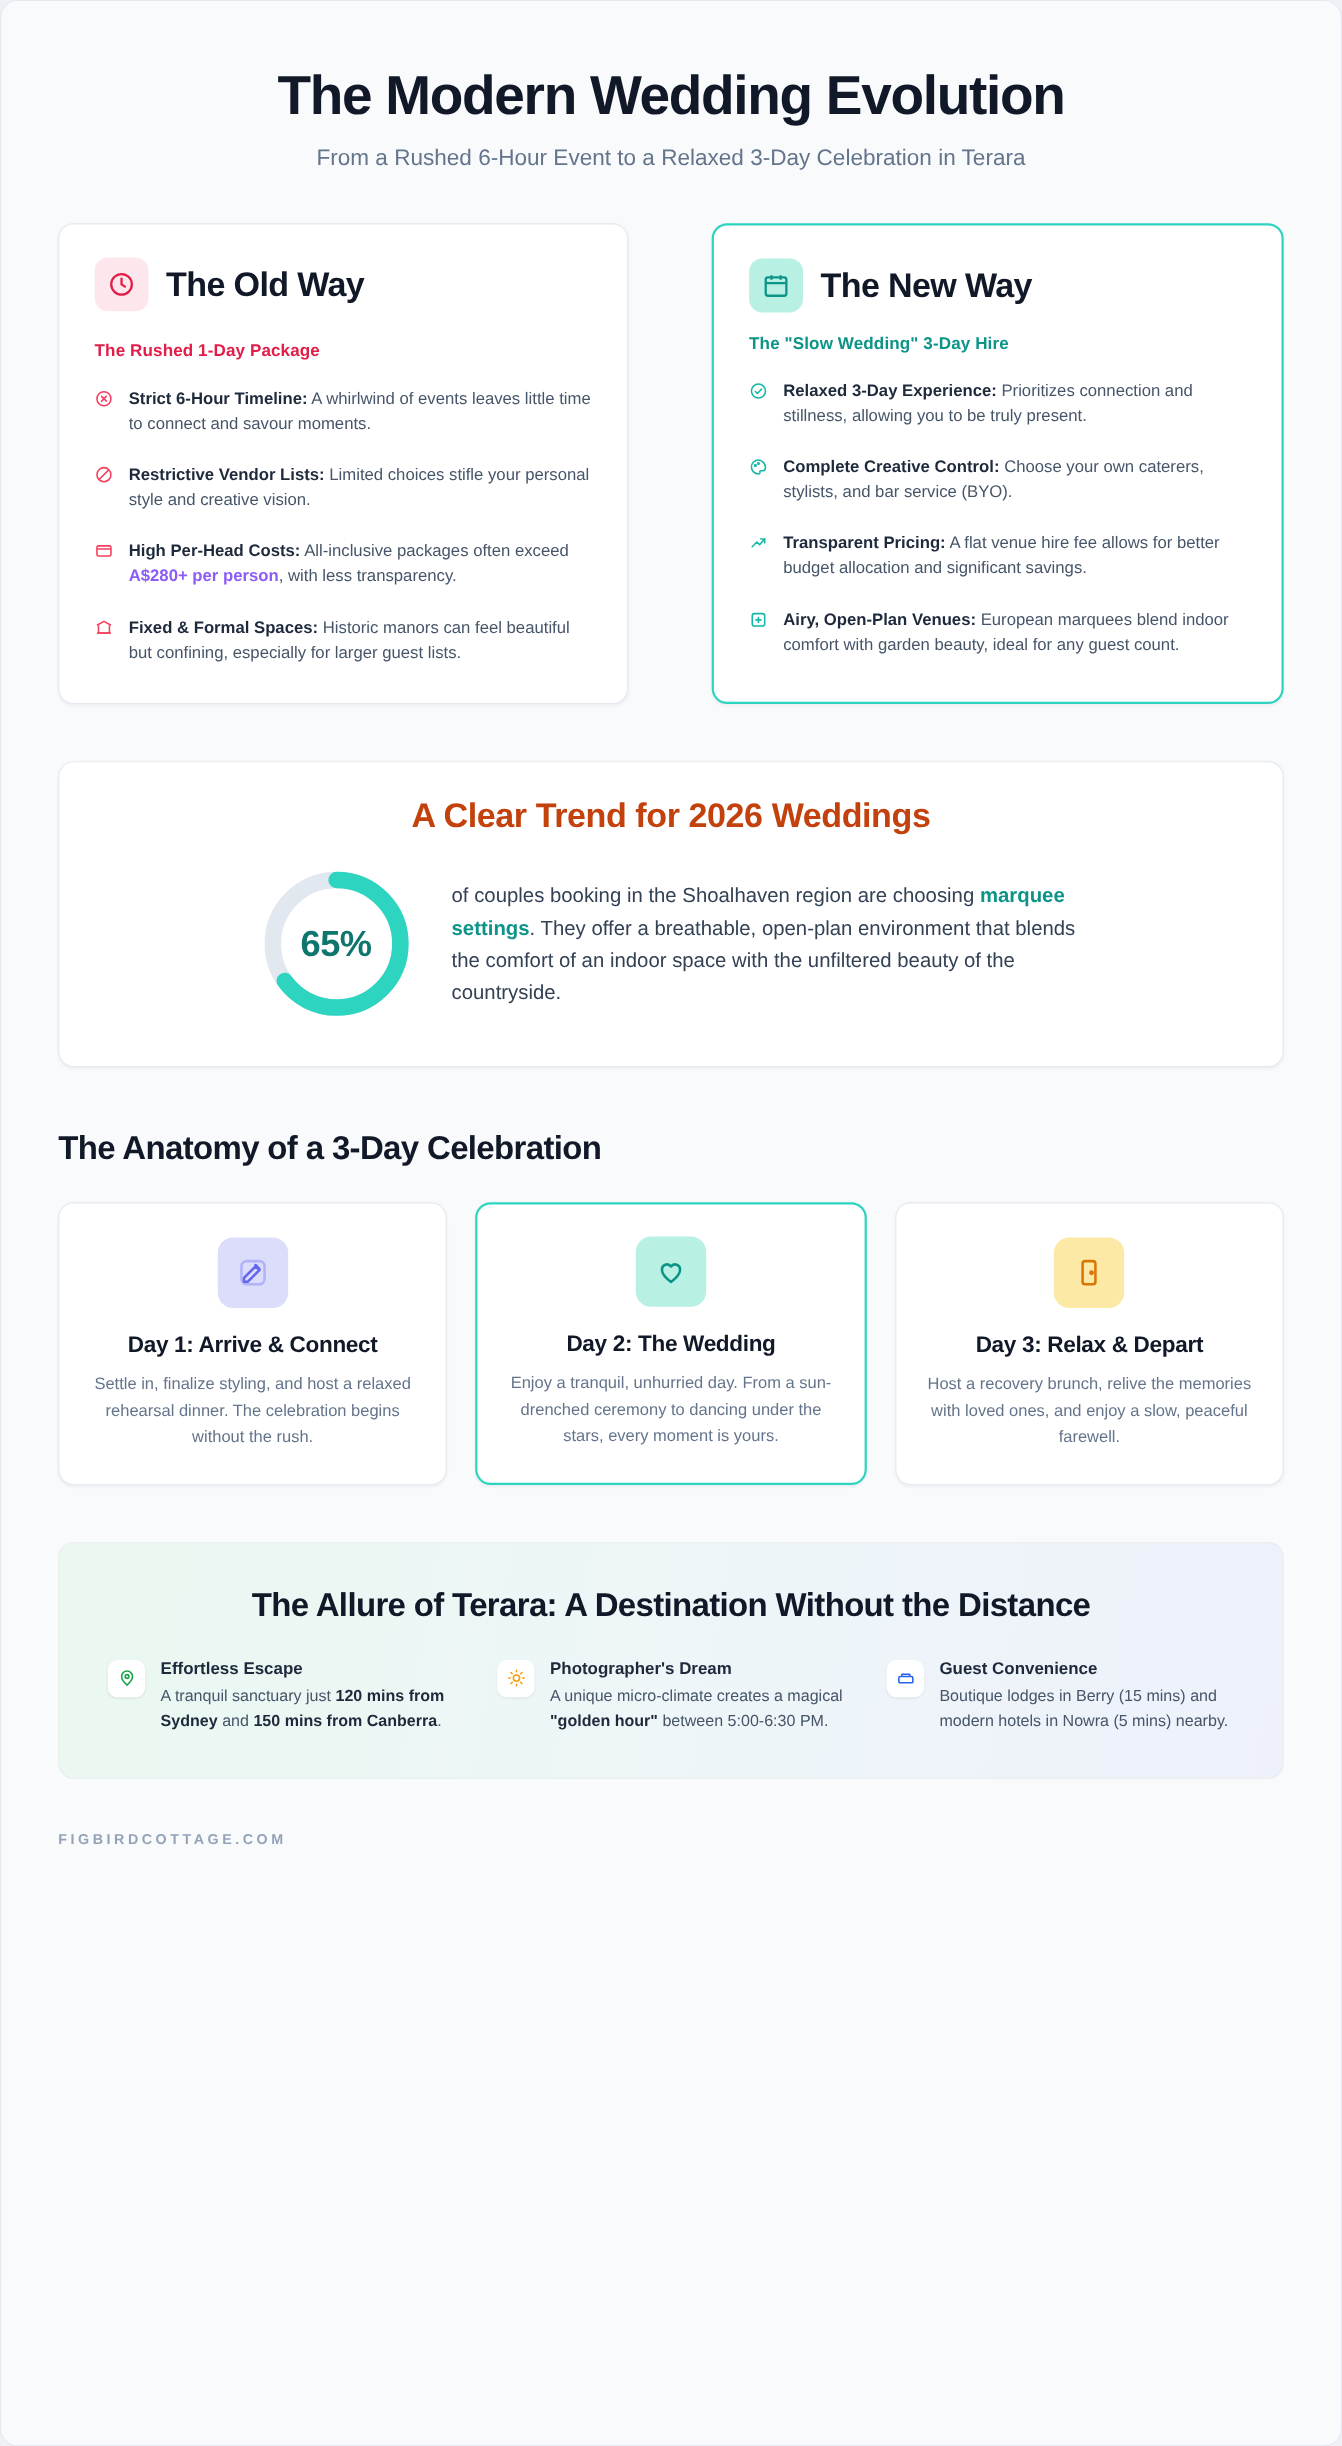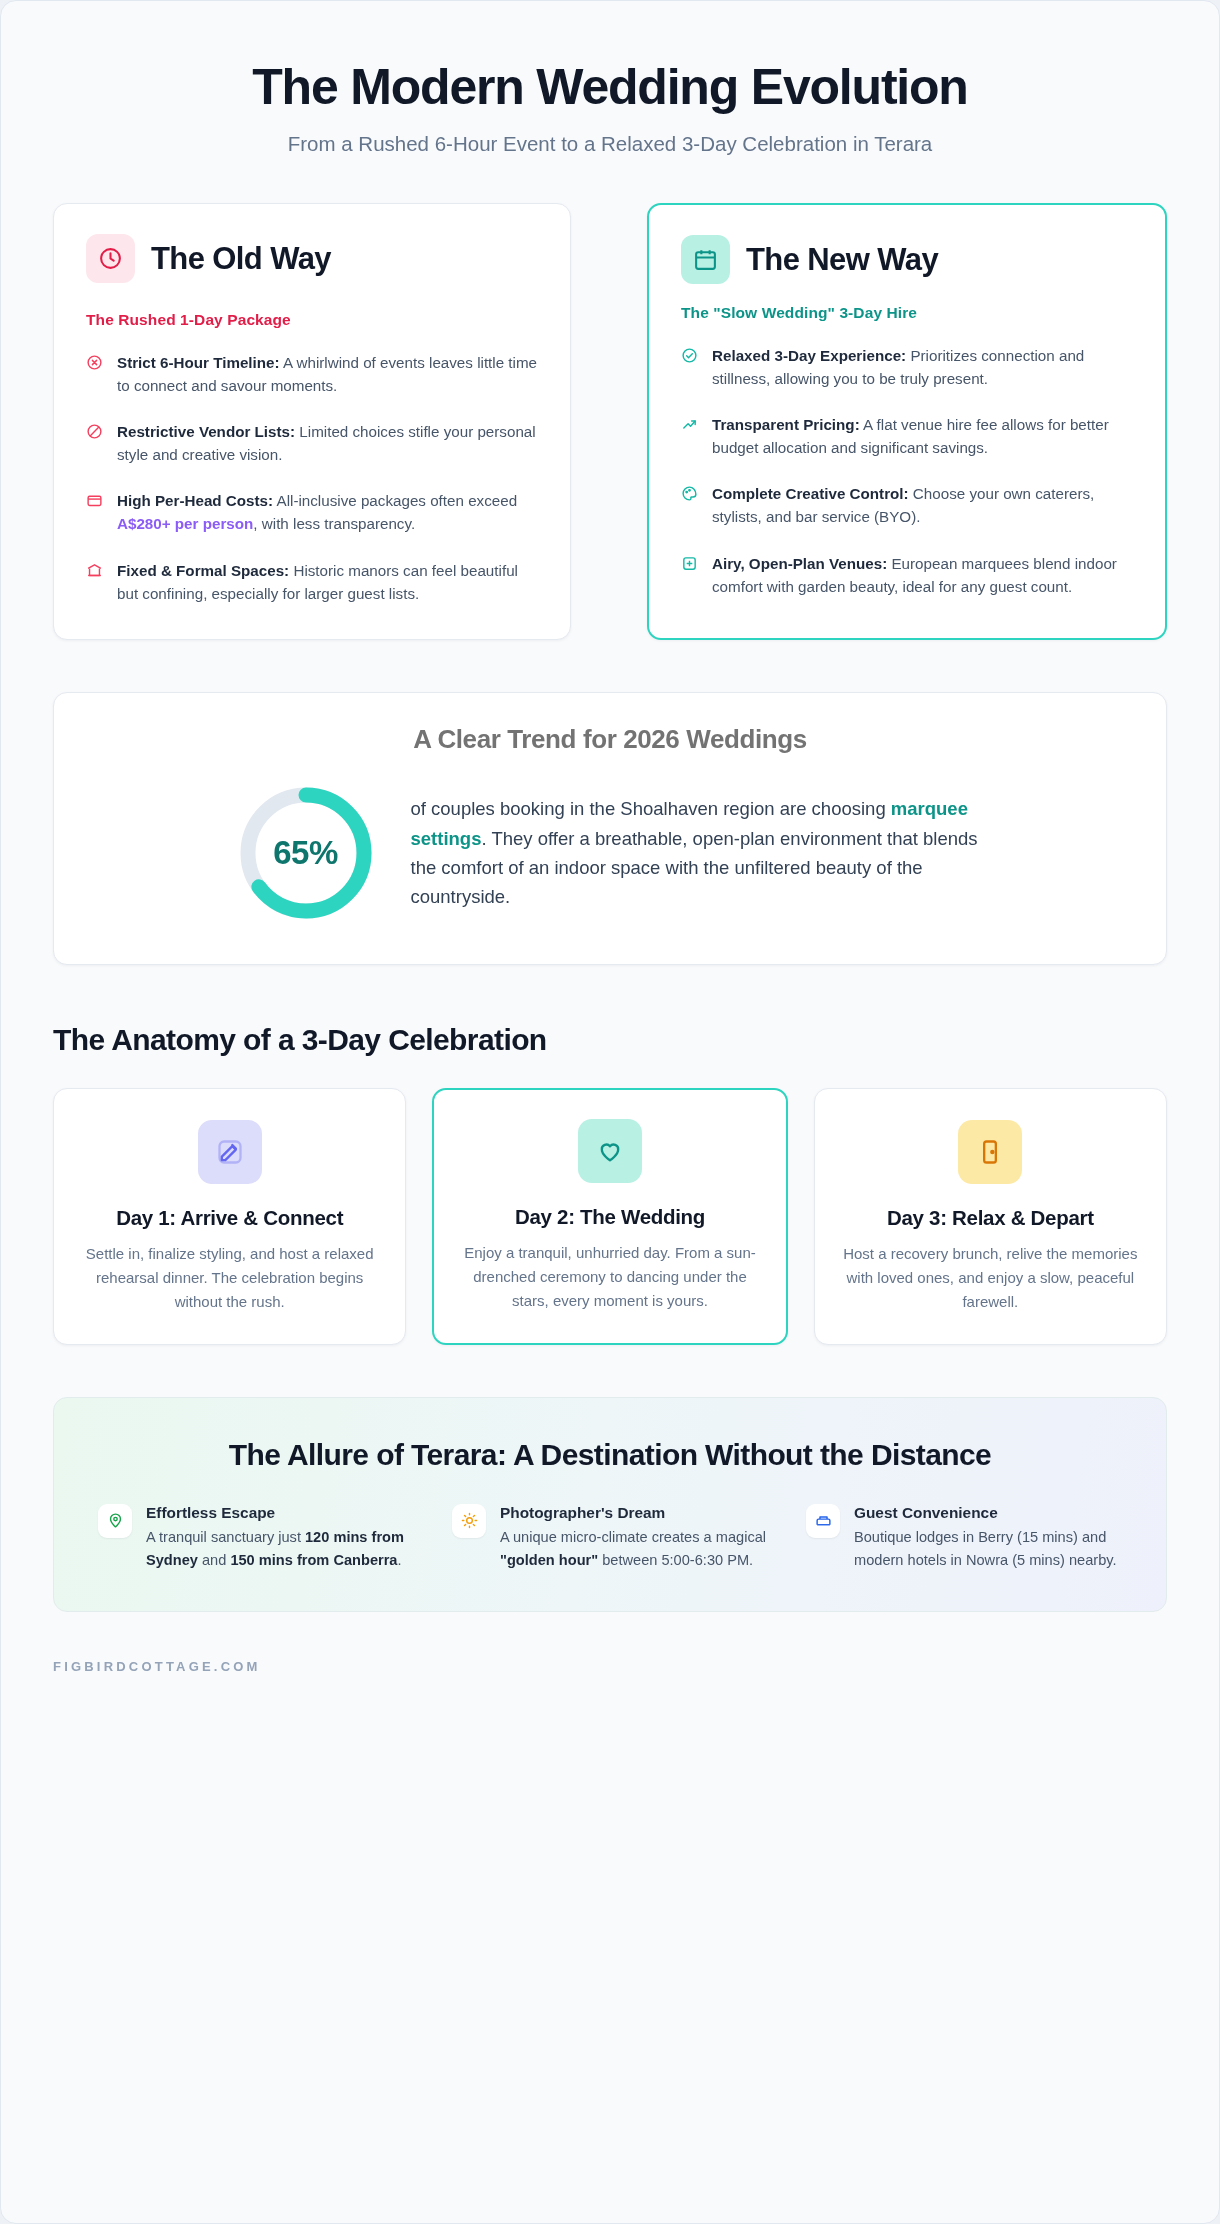--- a/index.html
+++ b/index.html
@@ -92,22 +92,22 @@
   .li-text b { color: #1e293b; }
   .li-text .hl-red { color: #8b5cf6; font-weight: bold; }
 
   
   .stat-panel {
     margin-top: 52px;
     padding: 31px 40px 40px 40px;
     text-align: center;
   }
   .stat-panel h3 {
-    font-size: 26px;
-    color: #737373;
+    font-size: 31px;
+    color: #c2410c;
     letter-spacing: -0.4px;
     font-weight: bold;
   }
   .stat-row {
     margin-top: 27px;
     display: flex;
     align-items: center;
     justify-content: center;
     gap: 34px;
   }
@@ -323,39 +323,39 @@
                 <circle cx="12" cy="12" r="9"></circle>
                 <path d="M8 12.5l2.6 2.6L16 9.5"></path>
               </svg>
           </span>
           <span class="li-text">
             <b>Relaxed 3-Day Experience:</b><span> Prioritizes connection and stillness, allowing you to be truly present.</span>
           </span>
         </li>
         <li>
           <span class="li-icon">
-            <svg width="17" height="17" viewBox="0 0 24 24" fill="none" stroke="#14b8a6" stroke-width="2" stroke-linecap="round" stroke-linejoin="round">
-                <path d="M4 17l6-6 3.5 3.5L20 7"></path>
-                <path d="M15 7h5v5"></path>
-              </svg>
-          </span>
-          <span class="li-text">
-            <b>Transparent Pricing:</b><span> A flat venue hire fee allows for better budget allocation and significant savings.</span>
-          </span>
-        </li>
-        <li>
-          <span class="li-icon">
             <svg width="17" height="17" viewBox="0 0 24 24" fill="none" stroke="#14b8a6" stroke-width="2" stroke-linejoin="round">
                 <path d="M12 3a9 9 0 100 18c1.4 0 2-1 2-2s-.6-2 .8-2H17a4 4 0 004-4c0-5-4-10-9-10z"></path>
                 <circle cx="8" cy="10" r="1" fill="#14b8a6"></circle>
                 <circle cx="12" cy="7.5" r="1" fill="#14b8a6"></circle>
               </svg>
           </span>
           <span class="li-text">
             <b>Complete Creative Control:</b><span> Choose your own caterers, stylists, and bar service (BYO).</span>
+          </span>
+        </li>
+        <li>
+          <span class="li-icon">
+            <svg width="17" height="17" viewBox="0 0 24 24" fill="none" stroke="#14b8a6" stroke-width="2" stroke-linecap="round" stroke-linejoin="round">
+                <path d="M4 17l6-6 3.5 3.5L20 7"></path>
+                <path d="M15 7h5v5"></path>
+              </svg>
+          </span>
+          <span class="li-text">
+            <b>Transparent Pricing:</b><span> A flat venue hire fee allows for better budget allocation and significant savings.</span>
           </span>
         </li>
         <li>
           <span class="li-icon">
             <svg width="17" height="17" viewBox="0 0 24 24" fill="none" stroke="#14b8a6" stroke-width="2" stroke-linejoin="round">
                 <rect x="4" y="4" width="16" height="16" rx="3"></rect>
                 <path d="M12 8v8M8 12h8"></path>
               </svg>
           </span>
           <span class="li-text">

